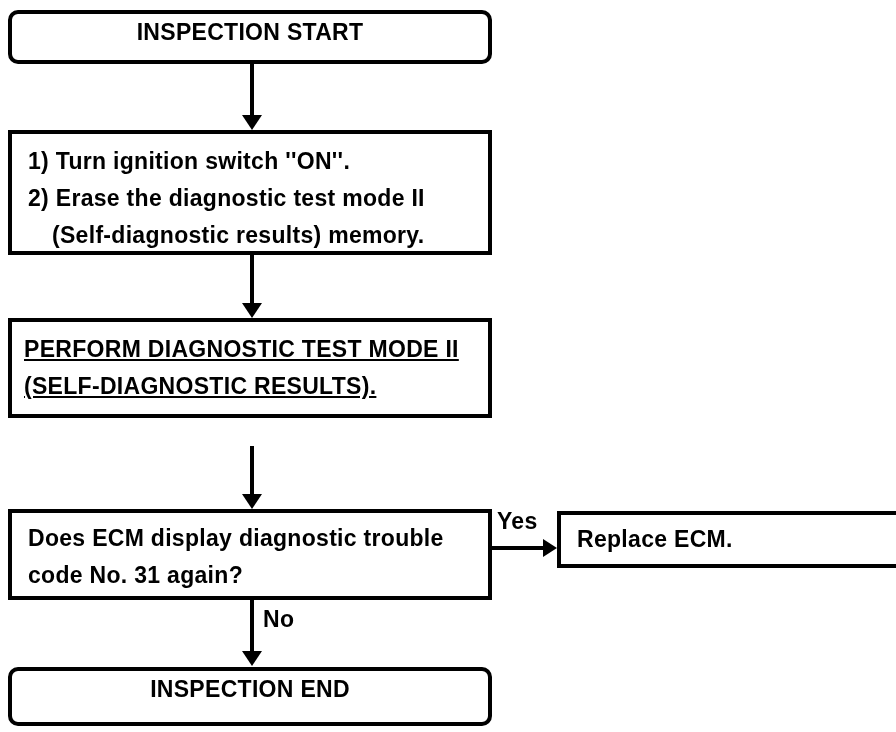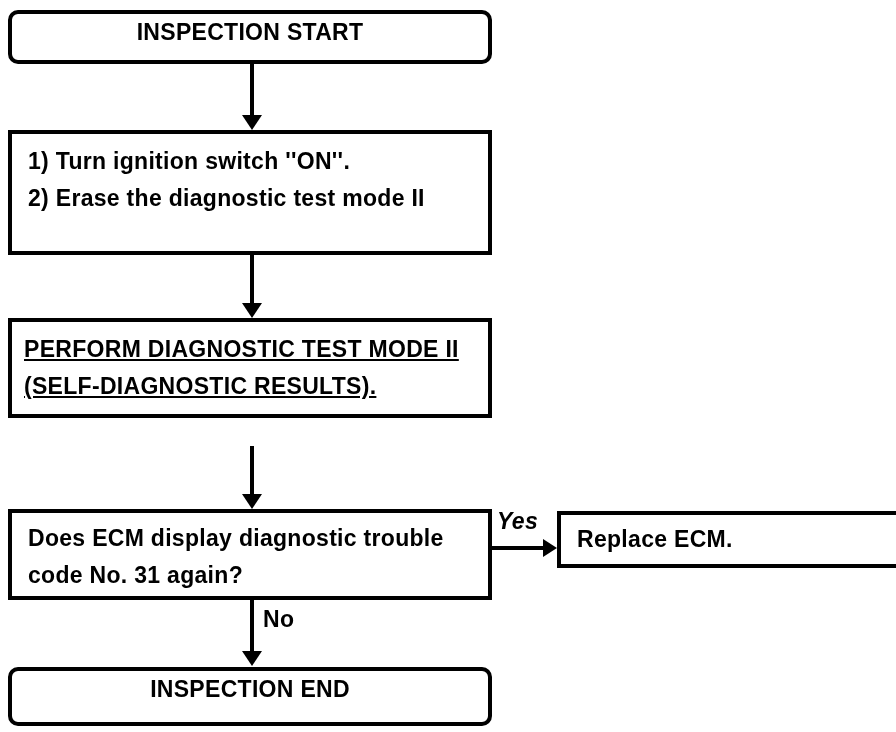--- a/index.html
+++ b/index.html
@@ -86,39 +86,40 @@
   <div class="box center-box" style="left:8px; top:10px; width:484px; height:54px;">
     <div class="txt">INSPECTION START</div>
   </div>
 
   <div class="vline" style="left:250px; top:64px; height:52px;"></div>
   <div class="arrow-down" style="left:242px; top:115px;"></div>
 
   <div class="box left-pad" style="left:8px; top:130px; width:484px; height:125px;">
     <div class="txt">1) Turn ignition switch ''ON''.</div>
     <div class="txt">2) Erase the diagnostic test mode II</div>
+    <div class="txt indent">(Self-diagnostic results) memory.</div>
   </div>
 
   <div class="vline" style="left:250px; top:255px; height:50px;"></div>
   <div class="arrow-down" style="left:242px; top:303px;"></div>
 
   <div class="box left-pad" style="left:8px; top:318px; width:484px; height:100px; padding-left:12px;text-decoration:underline;">
     <div class="txt">PERFORM DIAGNOSTIC TEST MODE II</div>
     <div class="txt">(SELF-DIAGNOSTIC RESULTS).</div>
   </div>
 
   <div class="vline" style="left:250px; top:446px; height:50px;"></div>
   <div class="arrow-down" style="left:242px; top:494px;"></div>
 
   <div class="box left-pad" style="left:8px; top:509px; width:484px; height:91px; padding-top:7px;">
     <div class="txt">Does ECM display diagnostic trouble</div>
     <div class="txt">code No. 31 again?</div>
   </div>
 
-  <div class="edge-label" style="left:497px; top:508px;font-style:italic;">Yes</div>
+  <div class="edge-label" style="left:497px; top:508px;">Yes</div>
   <div class="hline" style="left:492px; top:546px; width:52px;"></div>
   <div class="arrow-right" style="left:543px; top:539px;"></div>
 
   <div class="box" style="left:557px; top:511px; width:350px; height:57px; display:flex; align-items:center; padding-left:16px;">
     <div class="txt">Replace ECM.</div>
   </div>
 
   <div class="edge-label" style="left:263px; top:606px;">No</div>
   <div class="vline" style="left:250px; top:600px; height:53px;"></div>
   <div class="arrow-down" style="left:242px; top:651px;"></div>

